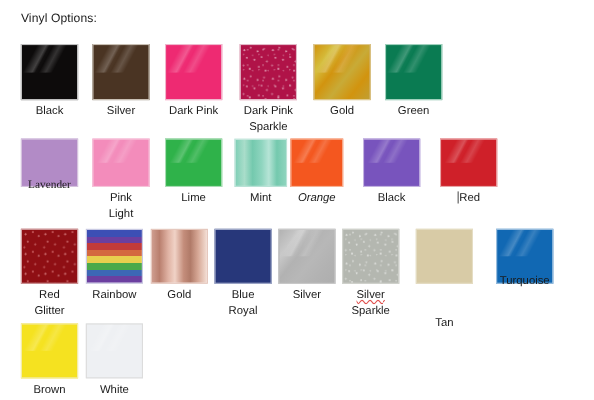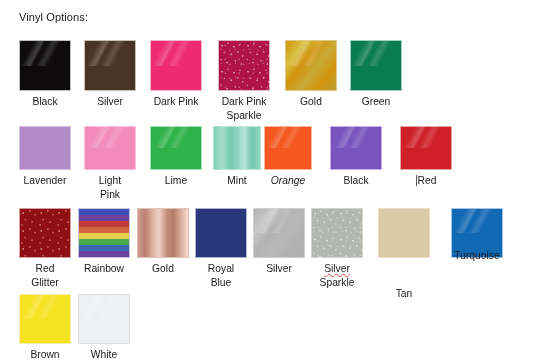--- a/index.html
+++ b/index.html
@@ -167,25 +167,25 @@
       <div class="swatch-cell" style="left: 285px; top: 40px;">
         <div class="swatch-chip gloss" style="width: 52px; height: 51px; border: 1px solid rgb(224, 200, 140); background: linear-gradient(128deg, rgb(179, 138, 43) 0%, rgba(255, 255, 255, 0.45) 22%, rgb(179, 138, 43) 40%, rgba(255, 255, 255, 0.28) 58%, rgb(179, 138, 43) 78%, rgba(255, 255, 255, 0.18) 100%), rgb(179, 138, 43); background-blend-mode: overlay, normal;"></div>
         <div class="swatch-label" style="top: 55px; left: -14px;"><div>Gold</div></div>
       </div>
       <div class="swatch-cell" style="left: 350px; top: 40px;">
         <div class="swatch-chip gloss" style="width: 52px; height: 51px; border: 1px solid rgb(159, 209, 189); background: rgb(10, 123, 82);"></div>
         <div class="swatch-label" style="top: 55px; left: -14px;"><div>Green</div></div>
       </div>
       <div class="swatch-cell" style="left: 19px; top: 126px;">
         <div class="swatch-chip" style="width: 52px; height: 44px; border: 1px solid rgb(213, 194, 222); background: rgb(178, 139, 198);"></div>
-        <div class="swatch-label" style="top: 48px; left: -14px;"><div>Lavender</div></div>
+        <div class="swatch-label" style="top: 36px; left: -14px; font-family: Liberation Serif, serif;"><div>Lavender</div></div>
       </div>
       <div class="swatch-cell" style="left: 84px; top: 126px;">
         <div class="swatch-chip gloss" style="width: 52px; height: 44px; border: 1px solid rgb(246, 195, 217); background: rgb(243, 140, 187);"></div>
-        <div class="swatch-label" style="top: 48px; left: -14px;"><div>Light</div><div>Pink</div></div>
+        <div class="swatch-label" style="top: 48px; left: -14px;"><div>Pink</div><div>Light</div></div>
       </div>
       <div class="swatch-cell" style="left: 150px; top: 126px;">
         <div class="swatch-chip gloss" style="width: 52px; height: 44px; border: 1px solid rgb(169, 220, 180); background: rgb(47, 178, 74);"></div>
         <div class="swatch-label" style="top: 48px; left: -14px;"><div>Lime</div></div>
       </div>
       <div class="swatch-cell" style="left: 213px; top: 126px;">
         <div class="swatch-chip" style="width: 48px; height: 44px; border: 1px solid rgb(185, 226, 214); background: linear-gradient(to right, rgb(127, 207, 182) 0%, rgb(169, 221, 202) 18%, rgb(116, 201, 174) 34%, rgb(143, 213, 191) 52%, rgb(182, 228, 214) 66%, rgb(116, 201, 174) 82%, rgb(142, 212, 189) 100%);"></div>
         <div class="swatch-label" style="top: 48px; left: -16px;"><div>Mint</div></div>
       </div>
       <div class="swatch-cell" style="left: 264px; top: 126px;">
@@ -207,21 +207,21 @@
       <div class="swatch-cell" style="left: 78px; top: 208px;">
         <div class="swatch-chip" style="width: 52px; height: 50px; border: 1px solid rgb(198, 198, 224); background: linear-gradient(rgb(60, 79, 181) 0%, rgb(60, 79, 181) 12.5%, rgb(107, 63, 160) 12.5%, rgb(107, 63, 160) 25%, rgb(194, 59, 59) 25%, rgb(194, 59, 59) 37.5%, rgb(212, 104, 63) 37.5%, rgb(212, 104, 63) 50%, rgb(232, 207, 78) 50%, rgb(232, 207, 78) 62.5%, rgb(74, 169, 74) 62.5%, rgb(74, 169, 74) 75%, rgb(60, 103, 181) 75%, rgb(60, 103, 181) 87.5%, rgb(107, 63, 160) 87.5%, rgb(107, 63, 160) 100%);"></div>
         <div class="swatch-label" style="top: 54px; left: -14px;"><div>Rainbow</div></div>
       </div>
       <div class="swatch-cell" style="left: 137px; top: 208px;">
         <div class="swatch-chip" style="width: 52px; height: 50px; border: 1px solid rgb(227, 194, 183); background: linear-gradient(to right, rgb(207, 158, 144) 0%, rgb(185, 127, 110) 14%, rgb(224, 179, 164) 30%, rgb(240, 210, 198) 42%, rgb(196, 141, 123) 58%, rgb(176, 122, 104) 70%, rgb(214, 167, 149) 84%, rgb(243, 222, 212) 100%);"></div>
         <div class="swatch-label" style="top: 54px; left: -14px;"><div>Gold</div></div>
       </div>
       <div class="swatch-cell" style="left: 195px; top: 208px;">
         <div class="swatch-chip" style="width: 52px; height: 50px; border: 1px solid rgb(173, 181, 209); background: rgb(39, 55, 122);"></div>
-        <div class="swatch-label" style="top: 54px; left: -14px;"><div>Royal</div><div>Blue</div></div>
+        <div class="swatch-label" style="top: 54px; left: -14px;"><div>Blue</div><div>Royal</div></div>
       </div>
       <div class="swatch-cell" style="left: 253px; top: 208px;">
         <div class="swatch-chip gloss" style="width: 52px; height: 50px; border: 1px solid rgb(207, 207, 207); background: linear-gradient(128deg, rgb(156, 156, 156) 0%, rgba(255, 255, 255, 0.45) 22%, rgb(156, 156, 156) 40%, rgba(255, 255, 255, 0.28) 58%, rgb(156, 156, 156) 78%, rgba(255, 255, 255, 0.18) 100%), rgb(156, 156, 156); background-blend-mode: overlay, normal;"></div>
         <div class="swatch-label" style="top: 54px; left: -14px;"><div>Silver</div></div>
       </div>
       <div class="swatch-cell" style="left: 311px; top: 208px;">
         <div class="swatch-chip sparkle" style="width: 52px; height: 50px; border: 1px solid rgb(210, 212, 207); background: rgb(180, 183, 176);"></div>
         <div class="swatch-label" style="top: 54px; left: -14px;"><div><span class="spell">Silver</span></div><div>Sparkle</div></div>
       </div>
       <div class="swatch-cell" style="left: 378px; top: 208px;">

